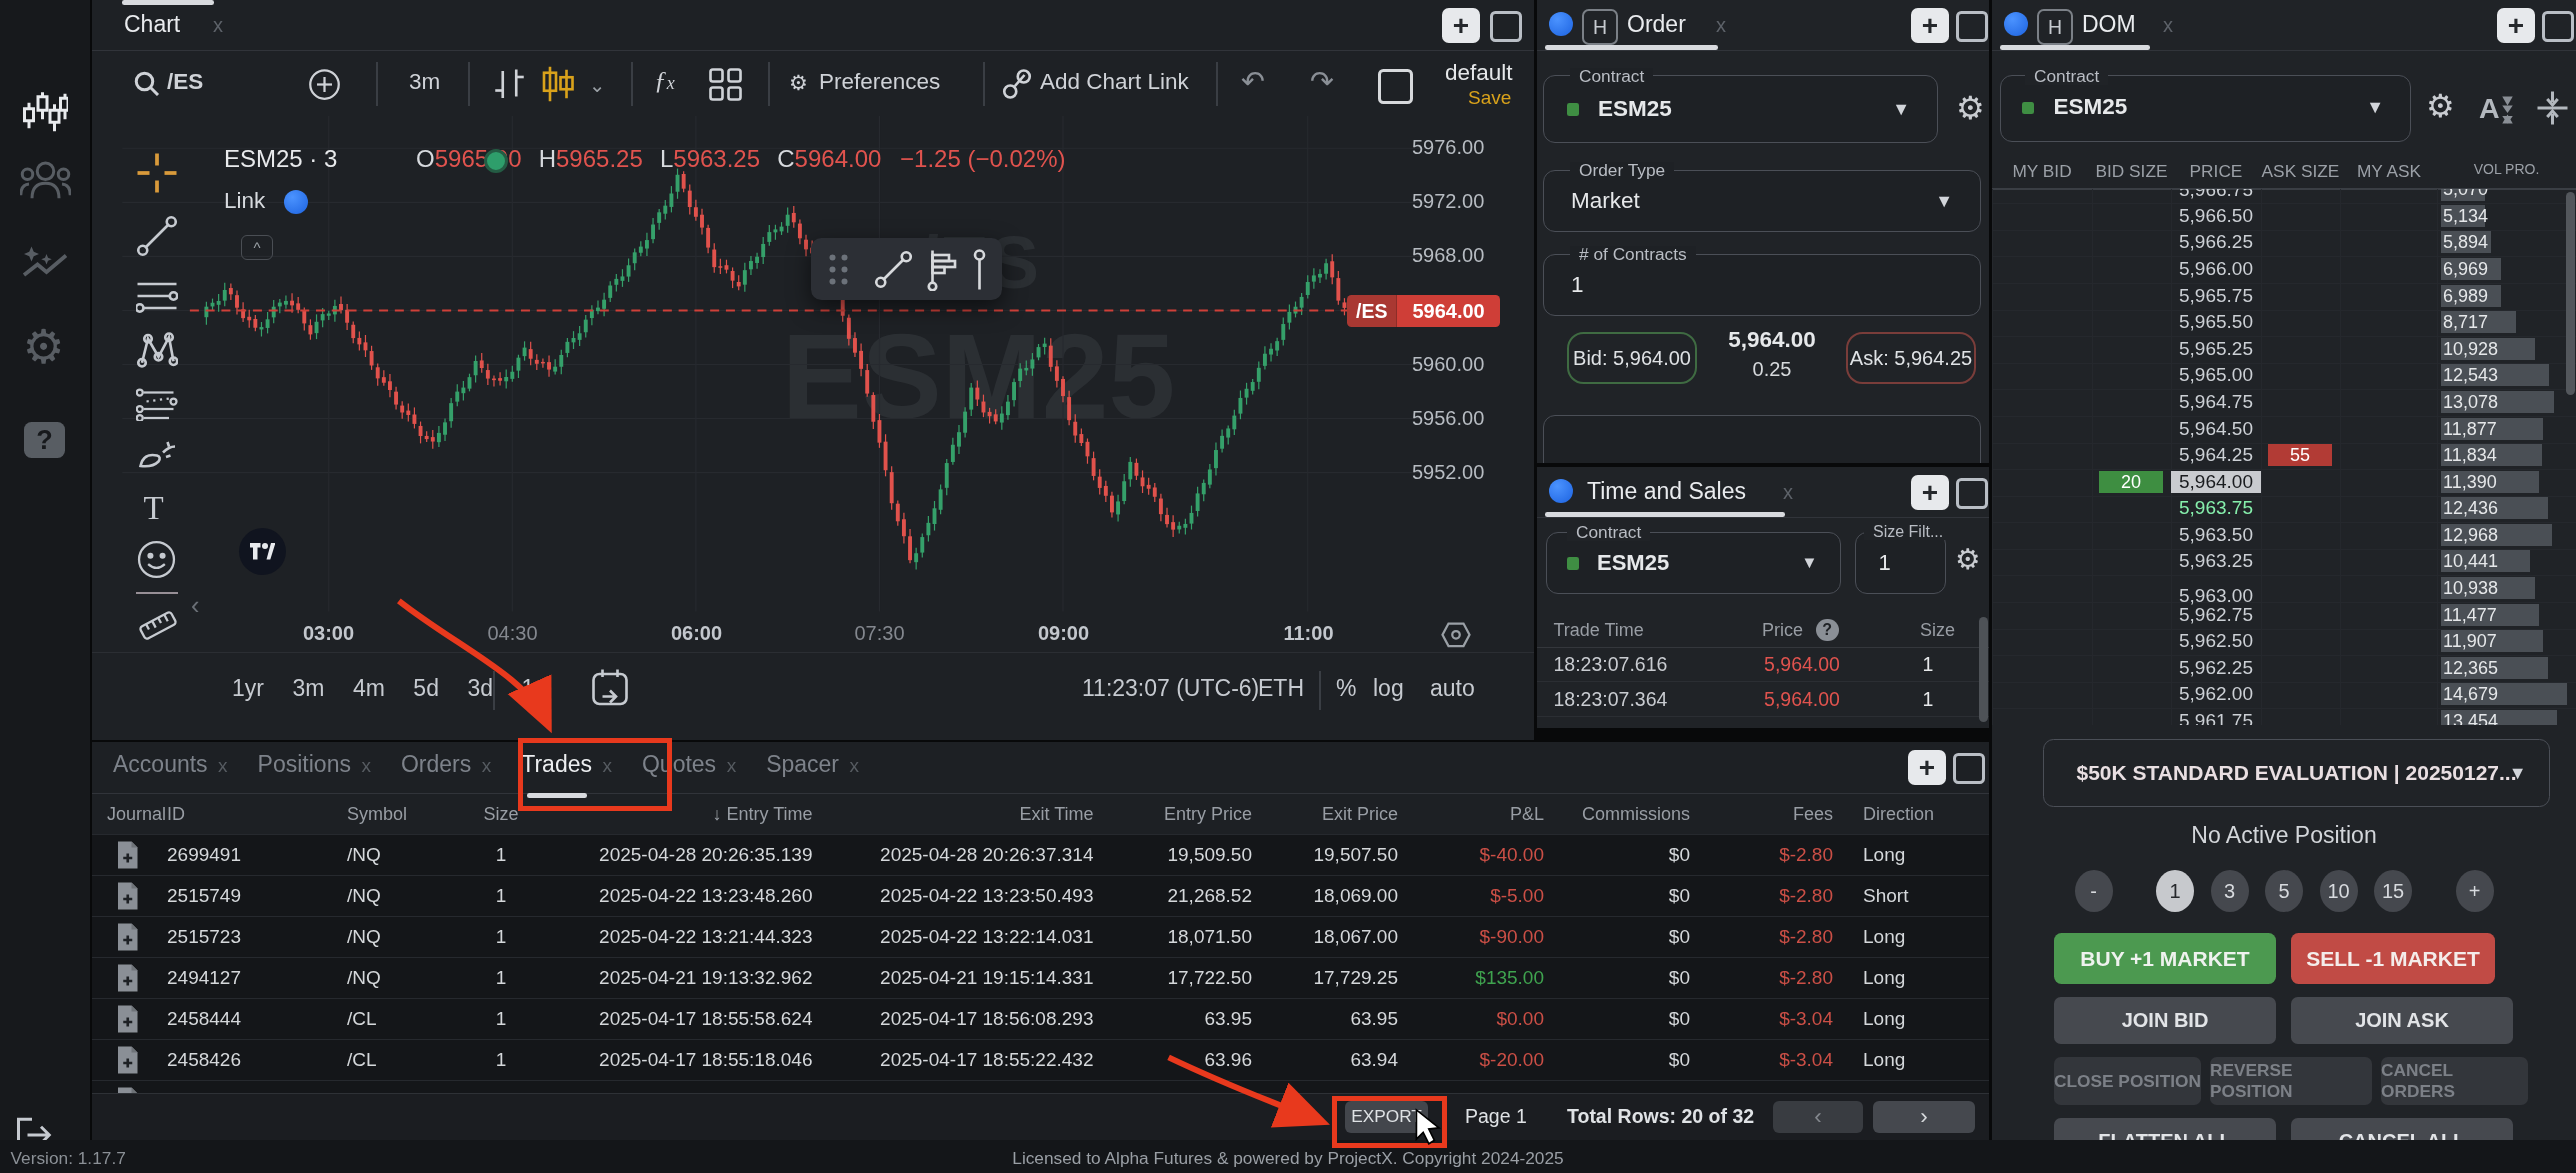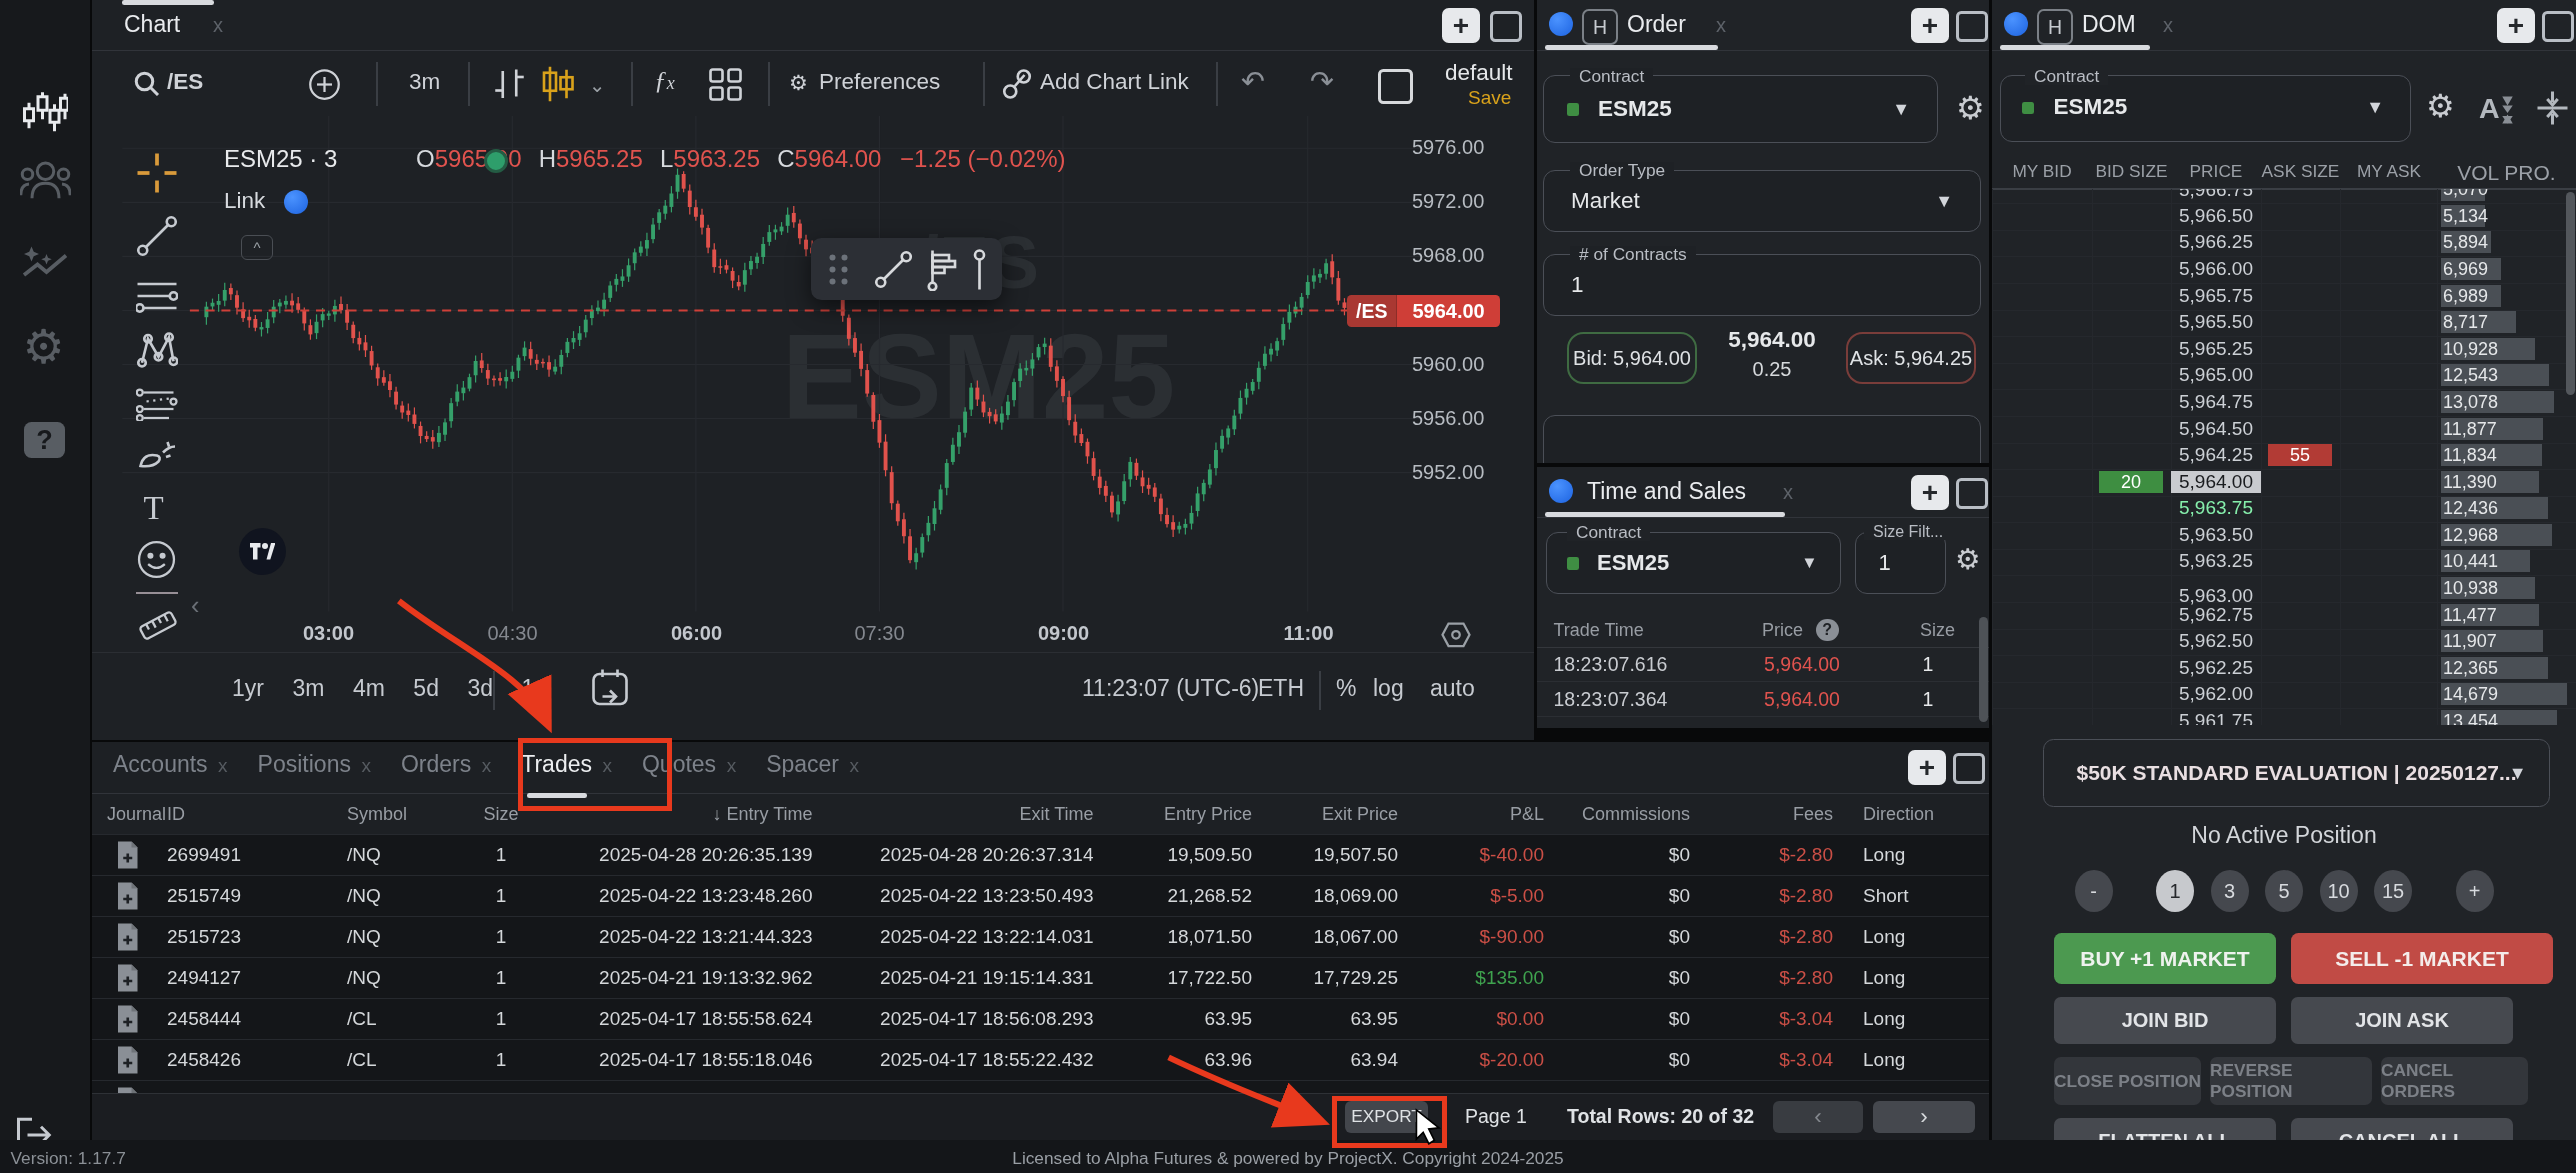--- a/index.html
+++ b/index.html
@@ -869,21 +869,21 @@
           <line x1="22" y1="46" x2="22" y2="32"></line>
           <path d="M15 36 L22 28 L29 36" fill="none"></path>
         </g>
       </svg>
     <div id="dom-header" class="abs" style="left:0;top:156px;width:584px;height:32px;border-bottom:2.3px solid #3a3e44">
         <div style="position: absolute; left: 0px; top: 4.5px; width: 100px; text-align: center; font-size: 17.3px; color: rgb(155, 160, 167);">MY BID</div>
         <div style="position: absolute; left: 100px; top: 4.5px; width: 79px; text-align: center; font-size: 17.3px; color: rgb(155, 160, 167);">BID SIZE</div>
         <div style="position: absolute; left: 179px; top: 4.5px; width: 90px; text-align: center; font-size: 17.3px; color: rgb(155, 160, 167);">PRICE</div>
         <div style="position: absolute; left: 269px; top: 4.5px; width: 79px; text-align: center; font-size: 17.3px; color: rgb(155, 160, 167);">ASK SIZE</div>
         <div style="position: absolute; left: 348px; top: 4.5px; width: 98px; text-align: center; font-size: 17.3px; color: rgb(155, 160, 167);">MY ASK</div>
-        <div style="position: absolute; left: 445px; top: 4.5px; width: 139px; text-align: center; font-size: 21px; color: rgb(155, 160, 167);">VOL PRO.</div>
+        <div style="position: absolute; left: 445px; top: 4.5px; width: 139px; text-align: center; font-size: 14px; color: rgb(155, 160, 167);">VOL PRO.</div>
       </div>
     <div id="dom-rows" class="abs" style="left:0;top:189px;width:584px;height:536px;overflow:hidden">
         <div style="position: absolute; left: 0px; top: -12.8px; width: 584px; height: 26.6px; border-bottom: 0.8px solid rgb(37, 40, 45);">
           <div style="position: absolute; left: 0px; top: 0px; width: 0.8px; height: 100%; background: rgb(37, 40, 45);"></div>
           <div style="position: absolute; left: 100px; top: 0px; width: 0.8px; height: 100%; background: rgb(37, 40, 45);"></div>
           <div style="position: absolute; left: 179px; top: 0px; width: 0.8px; height: 100%; background: rgb(37, 40, 45);"></div>
           <div style="position: absolute; left: 269px; top: 0px; width: 0.8px; height: 100%; background: rgb(37, 40, 45);"></div>
           <div style="position: absolute; left: 348px; top: 0px; width: 0.8px; height: 100%; background: rgb(37, 40, 45);"></div>
           <div style="position: absolute; left: 445px; top: 0px; width: 0.8px; height: 100%; background: rgb(37, 40, 45);"></div>
           <div style="position: absolute; left: 179px; top: 0px; width: 90px; height: 100%; display: flex; align-items: center; justify-content: center; font-size: 19px; color: rgb(204, 208, 213);">5,966.75</div>
@@ -1123,21 +1123,21 @@
     <div id="qty-chips" class="abs" style="left:0;top:870px;width:584px;display:flex;justify-content:center;align-items:center;gap:16.5px">
         <div class="chip" style="margin-right: 27px;">-</div>
         <div class="chip sel">1</div>
         <div class="chip">3</div>
         <div class="chip">5</div>
         <div class="chip">10</div>
         <div class="chip">15</div>
         <div class="chip" style="margin-left: 27px;">+</div>
       </div>
     <div class="abs" style="left:62px;top:933px;width:222px;height:51px;background:#4c9950;border-radius:7.5px;display:flex;align-items:center;justify-content:center;font-size:21px;font-weight:700;color:#eef2ee">BUY +1 MARKET</div>
-    <div class="abs" style="left:299px;top:933px;width:262px;height:51px;background:#c14b45;border-radius:7.5px;display:flex;align-items:center;justify-content:center;font-size:21px;font-weight:700;color:#f4ecea">SELL -1 MARKET</div>
+    <div class="abs" style="left:299px;top:933px;width:204px;height:51px;background:#c14b45;border-radius:7.5px;display:flex;align-items:center;justify-content:center;font-size:21px;font-weight:700;color:#f4ecea">SELL -1 MARKET</div>
     <div class="graybtn" style="left:62px;top:997px;width:222px;height:47px;font-size:20px">JOIN BID</div>
     <div class="graybtn" style="left:299px;top:997px;width:222px;height:47px;font-size:20px">JOIN ASK</div>
     <div class="disbtn" style="left:62px;top:1057px;width:147px;height:48px;font-size:17.3px">CLOSE POSITION</div>
     <div class="disbtn" style="left:218px;top:1057px;width:162px;height:48px;font-size:17.3px">REVERSE POSITION</div>
     <div class="disbtn" style="left:389px;top:1057px;width:147px;height:48px;font-size:17.3px">CANCEL ORDERS</div>
     <div class="graybtn" style="left:62px;top:1118px;width:222px;height:47px;font-size:20px">FLATTEN ALL</div>
     <div class="graybtn" style="left:299px;top:1118px;width:222px;height:47px;font-size:20px">CANCEL ALL</div>
   </div>
 
   <div class="panel" style="left:92px;top:742px;width:1897px;height:398px;background:#1d2024">

